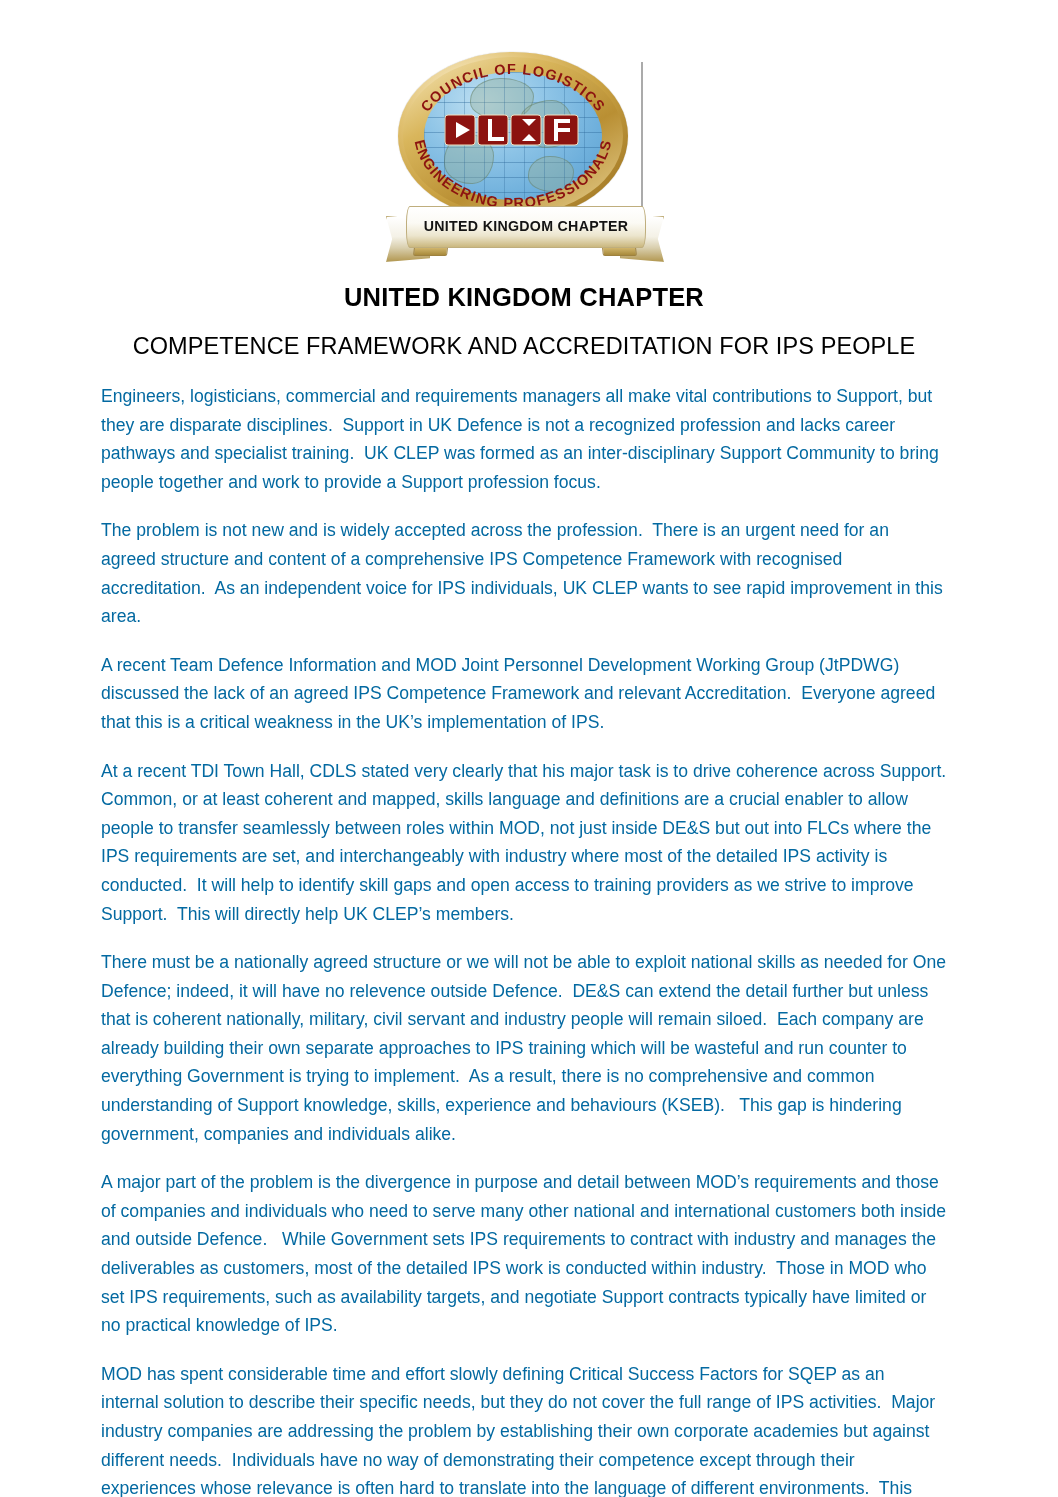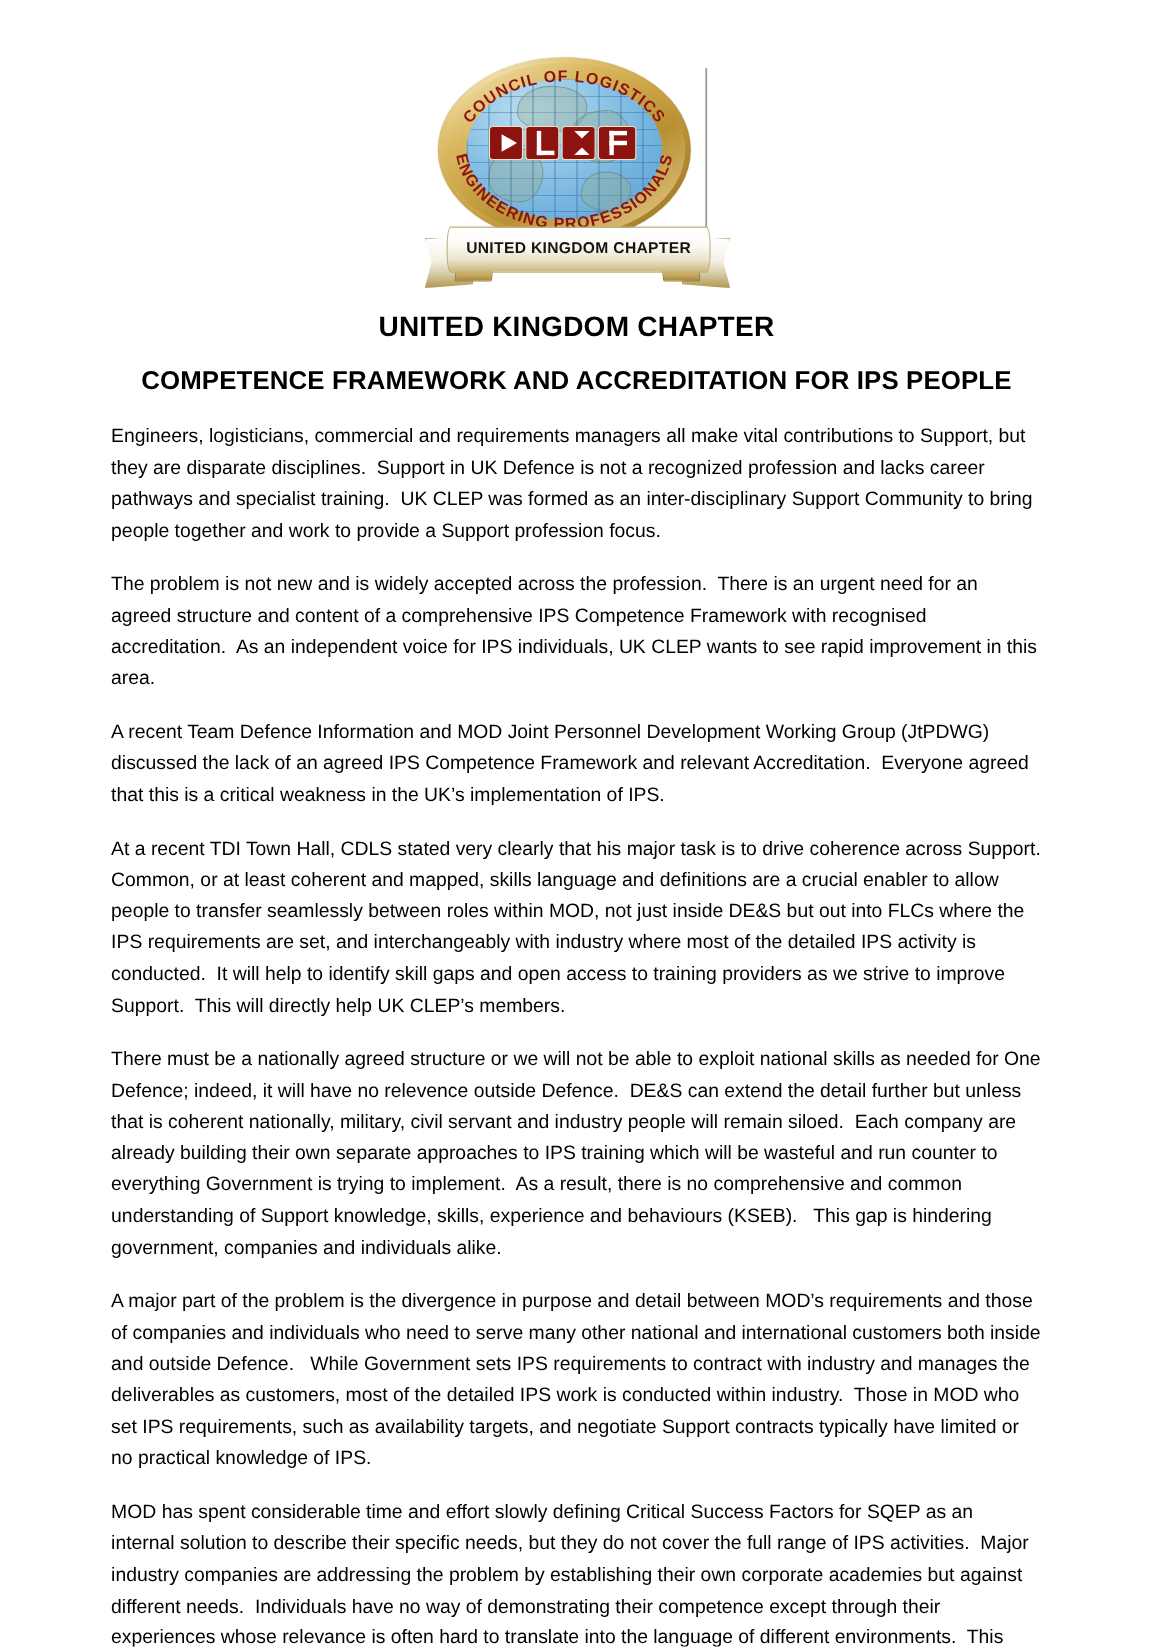--- a/index.html
+++ b/index.html
@@ -200,39 +200,39 @@
     color: #000000;
     letter-spacing: 0.2px;
   }
   .heading-2 {
     position: absolute;
     left: 101px;
     top: 333px;
     width: 846px;
     text-align: center;
     font-family: "Liberation Sans", sans-serif;
-    font-weight: bold;
+    font-weight: normal;
     font-size: 23.5px;
     color: #000000;
     letter-spacing: 0.1px;
   }
 
   
   .body-text {
     position: absolute;
     left: 101px;
     top: 382px;
     width: 846px;
   }
   .body-text p {
     margin: 0 0 20px 0;
     font-family: "Liberation Sans", sans-serif;
     font-size: 17.6px;
     line-height: 28.6px;
-    color: #000000;
+    color: #0369a1;
     text-align: left;
     white-space: pre-wrap;
   }
   .body-text p:last-child { margin-bottom: 0; }
 </style>
 </head>
 <body>
 
 <div class="page">
 

